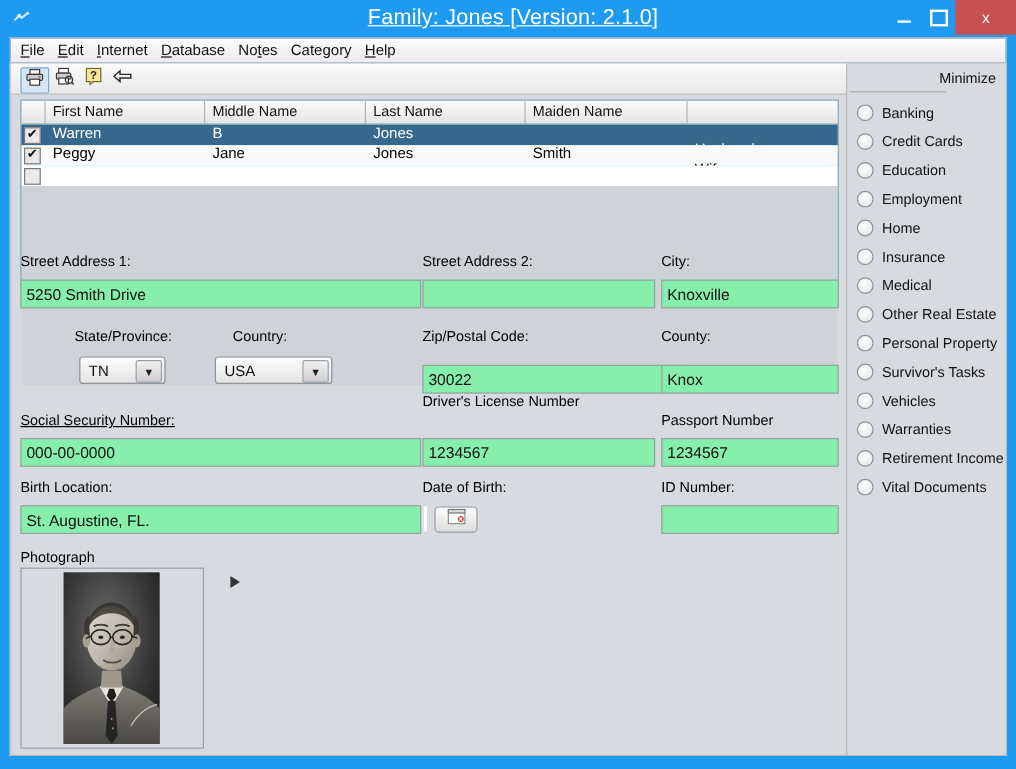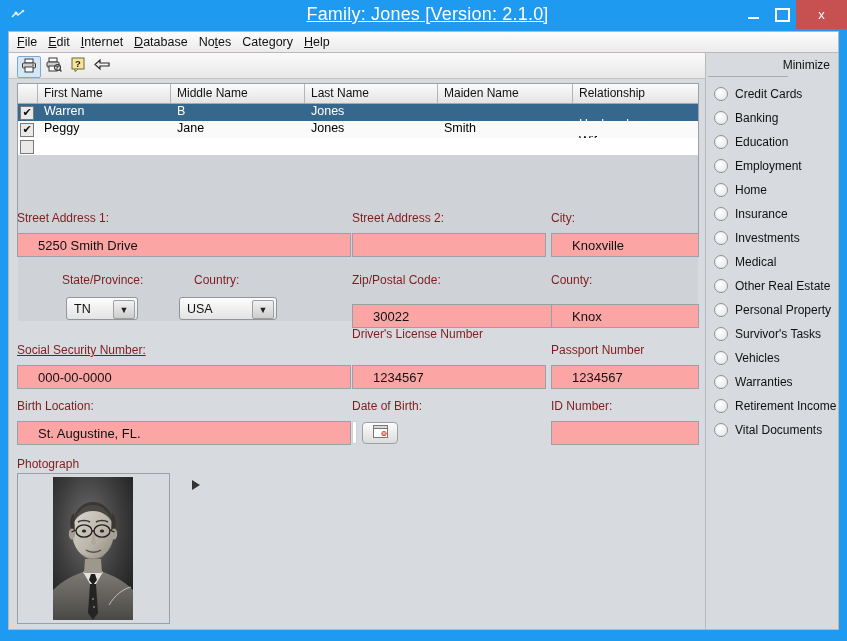--- a/index.html
+++ b/index.html
@@ -71,23 +71,23 @@
   .gc.c1{width:133px;}
   .gc.c2{width:134px;}
   .gc.c3{width:133px;}
   .gc.c4{width:135px;}
   .gc.c5{width:125px;margin-top:13px;}
   .cbx{width:12px;height:12px;border:1px solid #7a7a7a;background:#e9e9e9;
      display:flex;align-items:center;justify-content:center;font-size:11px;color:#111;line-height:1;}
   .grid-fill{background:#cfd3d8;height:100%;}
 
   
-  .lbl{position:absolute;font-size:12px;color:#7f1d1d;white-space:nowrap;}
-  .inp{position:absolute;background:#fca5a5;border:1px solid #9aa0a6;box-sizing:border-box;
-     font-size:13px;color:#111;padding:2px 20px;height:24px;line-height:19px;
+  .lbl{position:absolute;font-size:12px;color:#000000;white-space:nowrap;}
+  .inp{position:absolute;background:#86efac;border:1px solid #9aa0a6;box-sizing:border-box;
+     font-size:13px;color:#111;padding:2px 4px;height:24px;line-height:19px;
      font-family:"Liberation Sans", sans-serif;overflow:hidden;white-space:nowrap;}
   .sel-box{position:absolute;height:23px;box-sizing:border-box;
      background:linear-gradient(#fdfdfd,#e3e3e3);border:1px solid #8f959b;border-radius:3px;
      display:flex;align-items:center;font-size:12.5px;color:#111;padding-left:7px;}
   .sel-arrow{position:absolute;right:2px;top:2px;width:20px;height:17px;
      background:linear-gradient(#f2f2f2,#cdcdcd);border:1px solid #9aa0a6;border-radius:2px;
      display:flex;align-items:center;justify-content:center;font-size:9px;color:#222;}
   .cal-btn{position:absolute;width:34px;height:20px;border:1px solid #9aa0a6;border-radius:4px;
      background:linear-gradient(#fcfcfc,#dcdcdc);display:flex;align-items:center;justify-content:center;}
   .dob-tick{position:absolute;width:5px;height:23px;background:#fff;border:1px solid #cfd3d8;box-sizing:border-box;}
@@ -193,21 +193,20 @@
       </div>
     </div>
 
     <div class="grid">
       <div class="grid-head">
         <div class="gh c0"></div>
         <div class="gh c1">First Name</div>
         <div class="gh c2">Middle Name</div>
         <div class="gh c3">Last Name</div>
         <div class="gh c4">Maiden Name</div>
-        <div class="gh c5">Relationship</div>
       </div>
 
       <div class="grow sel">
         <div class="gc c0">
           <span class="cbx">✔</span>
         </div>
         <div class="gc c1">Warren</div>
         <div class="gc c2">B</div>
         <div class="gc c3">Jones</div>
         <div class="gc c4"></div>
@@ -359,45 +358,41 @@
       </div>
     </div>
     <span class="play-tri" style="left:183px;top:427px;"></span>
 
     <div class="sidebar">
       <div class="minimize">Minimize</div>
       <div class="side-rule"></div>
       <div class="side-list">
         <div class="side-item">
             <span class="radio"></span>
+            <span class="side-label">Banking</span>
+          </div>
+        <div class="side-item">
+            <span class="radio"></span>
             <span class="side-label">Credit Cards</span>
           </div>
         <div class="side-item">
             <span class="radio"></span>
-            <span class="side-label">Banking</span>
-          </div>
-        <div class="side-item">
-            <span class="radio"></span>
             <span class="side-label">Education</span>
           </div>
         <div class="side-item">
             <span class="radio"></span>
             <span class="side-label">Employment</span>
           </div>
         <div class="side-item">
             <span class="radio"></span>
             <span class="side-label">Home</span>
           </div>
         <div class="side-item">
             <span class="radio"></span>
             <span class="side-label">Insurance</span>
-          </div>
-        <div class="side-item">
-            <span class="radio"></span>
-            <span class="side-label">Investments</span>
           </div>
         <div class="side-item">
             <span class="radio"></span>
             <span class="side-label">Medical</span>
           </div>
         <div class="side-item">
             <span class="radio"></span>
             <span class="side-label">Other Real Estate</span>
           </div>
         <div class="side-item">

